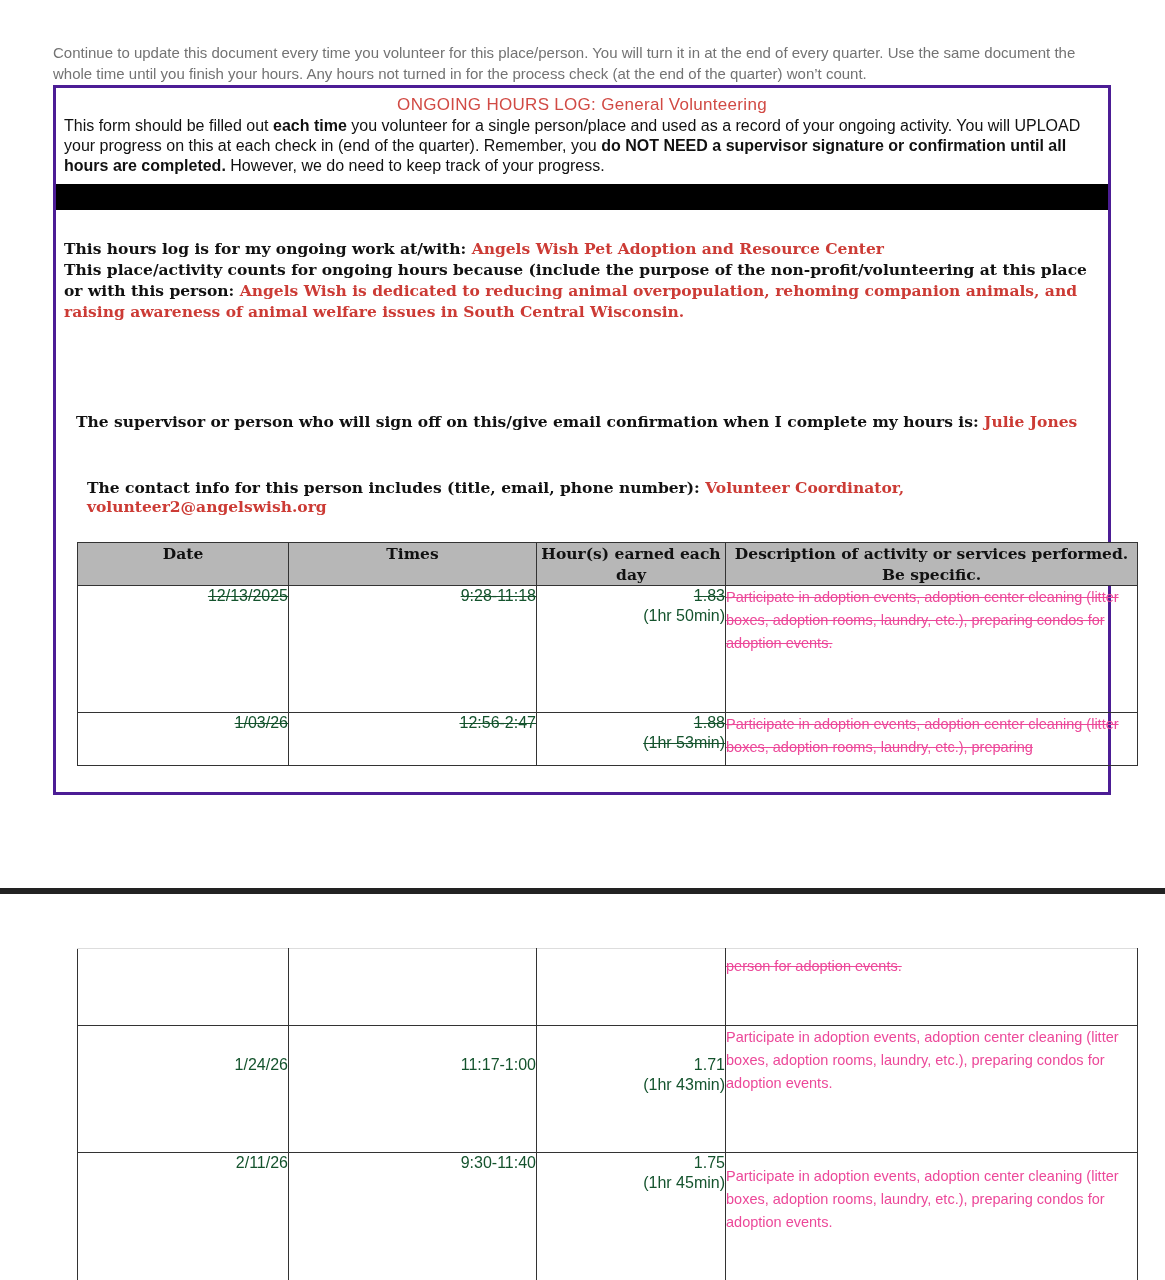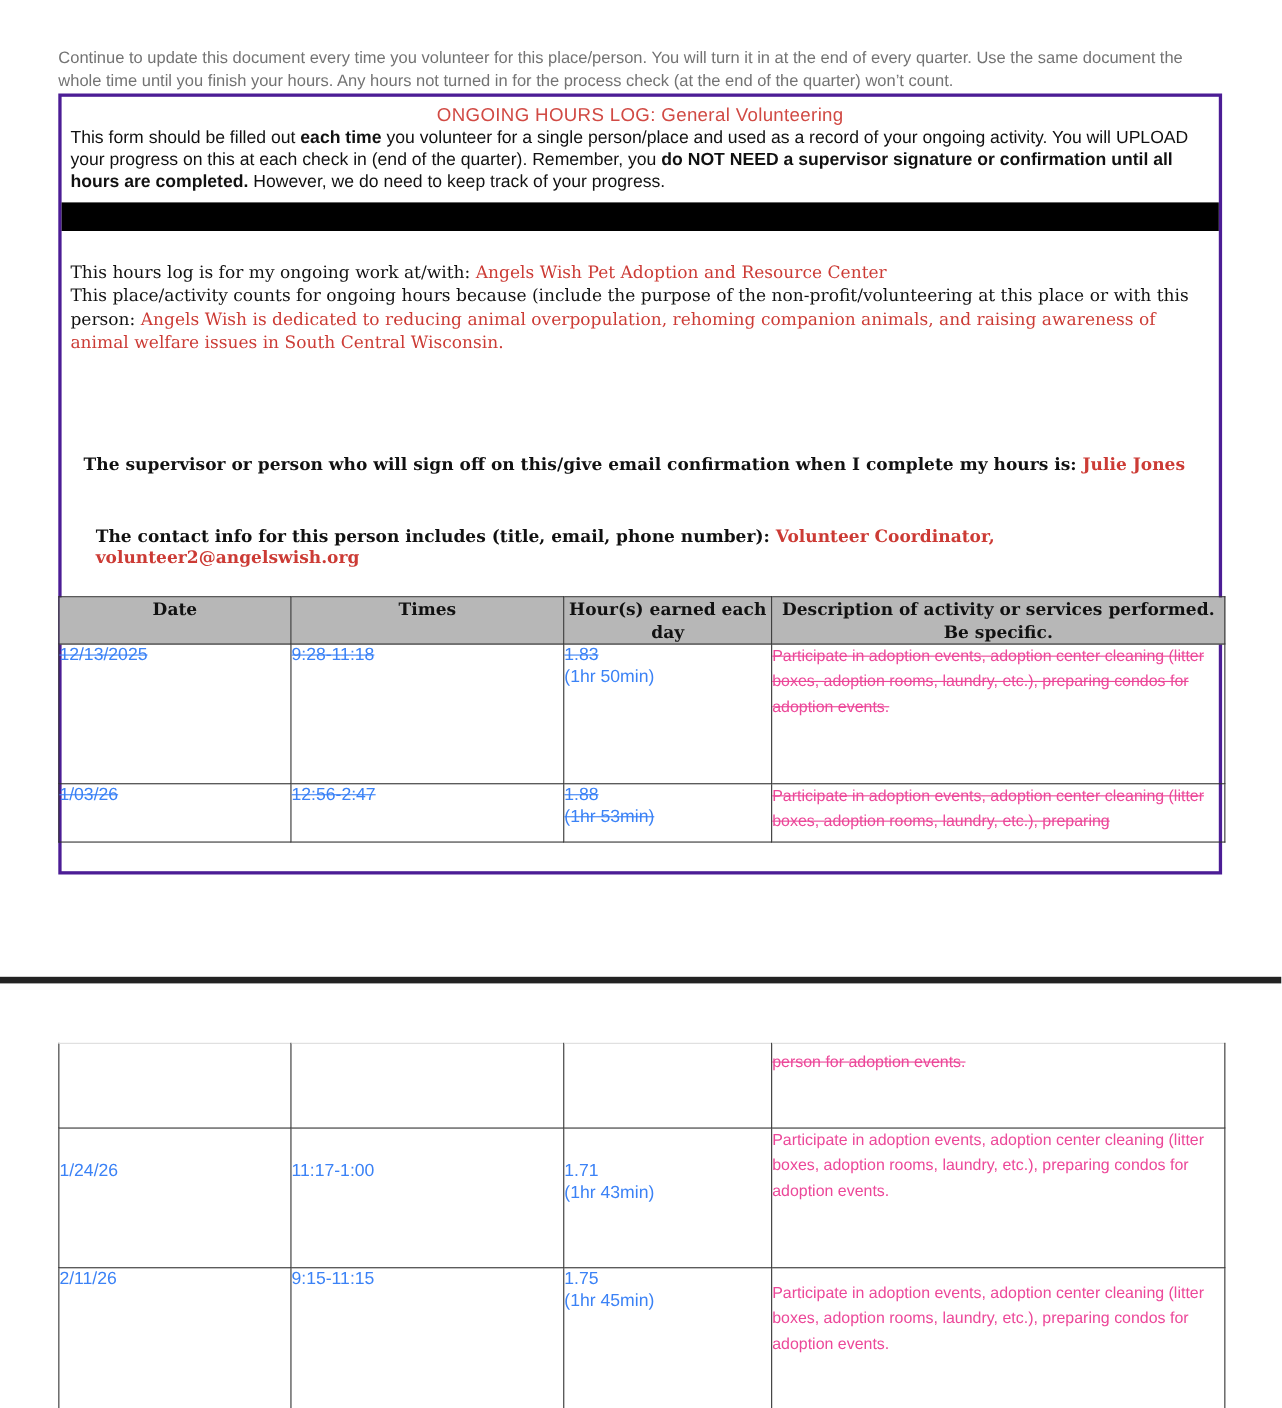--- a/index.html
+++ b/index.html
@@ -8,29 +8,29 @@
   .serif { font-family: "DejaVu Serif", serif; }
   .red { color: #cc3b35; }
 
   #intro { position: absolute; left: 53px; top: 42px; width: 1060px; font-size: 15px; line-height: 21px; color: #737373; }
 
   #form-box { position: absolute; left: 53px; top: 85px; width: 1058px; height: 710px; border: 3px solid #4c1d95; box-sizing: border-box; }
   #title { text-align: center; font-size: 17px; line-height: 22px; margin-top: 6px; letter-spacing: 0.3px; color: #d14a44; }
   #instr { padding: 0 8px; font-size: 16px; line-height: 20px; color: #111; }
   #black-bar { position: absolute; left: 0; right: 0; top: 96px; height: 26px; background: #000; }
 
-  #info { position: absolute; left: 8px; right: 20px; top: 150px; font-size: 15.5px; line-height: 21px; font-weight: normal; }
+  #info { position: absolute; left: 8px; right: 20px; top: 150px; font-size: 15.5px; line-height: 21px; font-weight: bold; }
   .info-line { margin: 0; }
   #sup { position: absolute; left: 20px; top: 324px; font-size: 15.5px; font-weight: bold; }
   #contact { position: absolute; left: 8px; top: 390px; font-size: 15.5px; font-weight: bold; margin-left: 23px; }
 
-  table.log { border-collapse: collapse; table-layout: fixed; position: absolute; }
+  table.log { border-collapse: collapse; table-layout: fixed; position: absolute; margin-left: 24px; }
   table.log td, table.log th { border: 1px solid #333; vertical-align: top; padding: 0; }
   th.hdr { background: #b7b7b7; font-size: 15.5px; line-height: 21px; font-weight: bold; text-align: center; vertical-align: middle; padding: 8px 4px; }
-  td.c { text-align: left; font-size: 16px; line-height: 20px; color: #3b82f6; padding-top: 10px; }
+  td.c { text-align: right; font-size: 16px; line-height: 20px; color: #14532d; padding-top: 10px; }
   td.desc { font-size: 14.5px; line-height: 23px; color: #ec4899; padding: 10px 6px 0 7px; }
   .strike { text-decoration: line-through; }
 
   #tbl1 { left: 53px; top: 542px; width: 1060px; }
   #divider { position: absolute; left: 0; top: 888px; width: 1165px; height: 6px; background: #222; }
   #tbl2 { left: 53px; top: 948px; width: 1060px; }
 </style>
 </head>
 <body>
 
@@ -115,21 +115,21 @@
     <td class="c sans" style="padding-top:29px">1/24/26</td>
     <td class="c sans" style="padding-top:29px">11:17-1:00</td>
     <td class="c sans" style="padding-top:29px">
       <div>1.71</div>
       <div>(1hr 43min)</div>
     </td>
     <td class="desc sans">Participate in adoption events, adoption center cleaning (litter boxes, adoption rooms, laundry, etc.), preparing condos for adoption events.</td>
   </tr>
   <tr style="height:128px">
     <td class="c sans" style="border-top-color:#ccc">2/11/26</td>
-    <td class="c sans" style="border-top-color:#ccc">9:15-11:15</td>
+    <td class="c sans" style="border-top-color:#ccc">9:30-11:40</td>
     <td class="c sans" style="border-top-color:#ccc">
       <div>1.75</div>
       <div>(1hr 45min)</div>
     </td>
     <td class="desc sans" style="border-top-color:#ccc; padding-top:12px">Participate in adoption events, adoption center cleaning (litter boxes, adoption rooms, laundry, etc.), preparing condos for adoption events.</td>
   </tr>
 </tbody>
   </table>
 
 </body></html>

